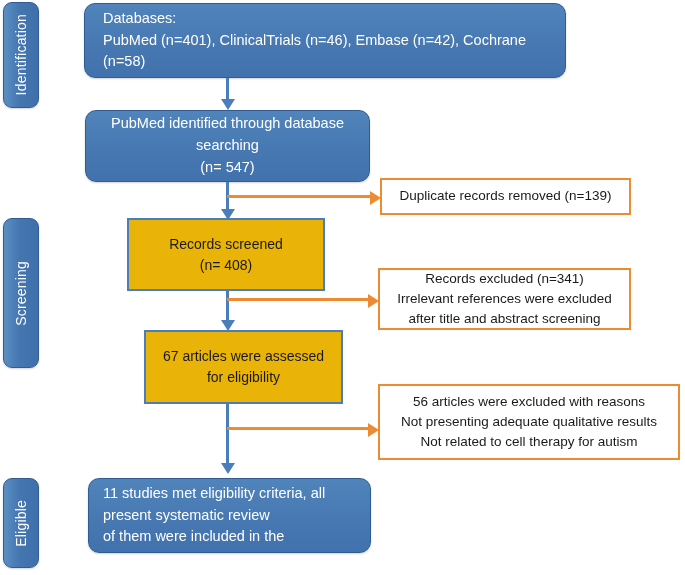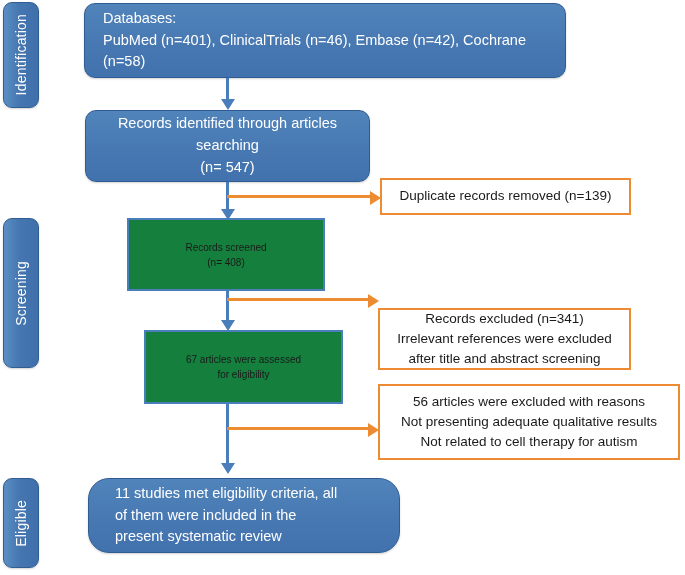--- a/index.html
+++ b/index.html
@@ -50,29 +50,29 @@
     flex-direction: column;
     justify-content: center;
     color: #ffffff;
     font-size: 14.5px;
     line-height: 1.5;
   }
 
   
   .box-white {
     position: absolute;
-    background: #15803d;
+    background: #eab308;
     border: 2px solid #4a7ebb;
     box-sizing: border-box;
     display: flex;
     flex-direction: column;
     align-items: center;
     justify-content: center;
     color: #1a1a1a;
-    font-size: 10px;
+    font-size: 14px;
     line-height: 1.45;
     text-align: center;
   }
 
   
   .box-orange {
     position: absolute;
     background: #ffffff;
     border: 2px solid #ed8b33;
     box-sizing: border-box;
@@ -134,21 +134,21 @@
 
   <div class="box-blue" style="left:84px; top:3px; width:482px; height:75px; padding:12px 18px;">
     <div class="line txt-left">Databases:</div>
     <div class="line txt-left">PubMed (n=401), ClinicalTrials (n=46), Embase (n=42), Cochrane (n=58)</div>
   </div>
 
   <div class="v-line" style="left:226px; top:78px; height:24px;"></div>
   <div class="arrow-down" style="left:221px; top:99px;"></div>
 
   <div class="box-blue" style="left:85px; top:110px; width:285px; height:72px; padding:0 12px; align-items:center; text-align:center;">
-    <div class="line">Records identified through articles</div>
+    <div class="line">PubMed identified through database</div>
     <div class="line">searching</div>
     <div class="line">(n= 547)</div>
   </div>
 
   <div class="v-line" style="left:226px; top:182px; height:32px;"></div>
   <div class="arrow-down" style="left:221px; top:209px;"></div>
 
   <div class="h-line-orange" style="left:227px; top:195px; width:146px;"></div>
   <div class="arrow-right" style="left:370px; top:191px;"></div>
 
@@ -160,21 +160,21 @@
     <div class="line">Records screened</div>
     <div class="line">(n= 408)</div>
   </div>
 
   <div class="v-line" style="left:226px; top:291px; height:35px;"></div>
   <div class="arrow-down" style="left:221px; top:320px;"></div>
 
   <div class="h-line-orange" style="left:227px; top:298px; width:144px;"></div>
   <div class="arrow-right" style="left:368px; top:294px;"></div>
 
-  <div class="box-orange" style="left:378px; top:268px; width:253px; height:62px; padding:0 6px;margin-top:40px;">
+  <div class="box-orange" style="left:378px; top:268px; width:253px; height:62px; padding:0 6px;">
     <div class="line">Records excluded (n=341)</div>
     <div class="line">Irrelevant references were excluded</div>
     <div class="line">after title and abstract screening</div>
   </div>
 
   <div class="box-white" style="left:144px; top:330px; width:199px; height:74px;">
     <div class="line">67 articles were assessed</div>
     <div class="line">for eligibility</div>
   </div>
 
@@ -183,19 +183,19 @@
 
   <div class="h-line-orange" style="left:227px; top:427px; width:144px;"></div>
   <div class="arrow-right" style="left:368px; top:423px;"></div>
 
   <div class="box-orange" style="left:378px; top:384px; width:302px; height:76px; padding:12px 6px;">
     <div class="line">56 articles were excluded with reasons</div>
     <div class="line">Not presenting adequate qualitative results</div>
     <div class="line">Not related to cell therapy for autism</div>
   </div>
 
-  <div class="box-blue" style="left:88px; top:478px; width:312px; height:75px; padding:0 26px;border-radius:21px;">
+  <div class="box-blue" style="left:88px; top:478px; width:283px; height:75px; padding:0 14px;">
     <div class="line txt-left">11 studies met eligibility criteria, all</div>
+    <div class="line txt-left">present systematic review</div>
     <div class="line txt-left">of them were included in the</div>
-    <div class="line txt-left">present systematic review</div>
   </div>
 
 </div>
 
 </body></html>

